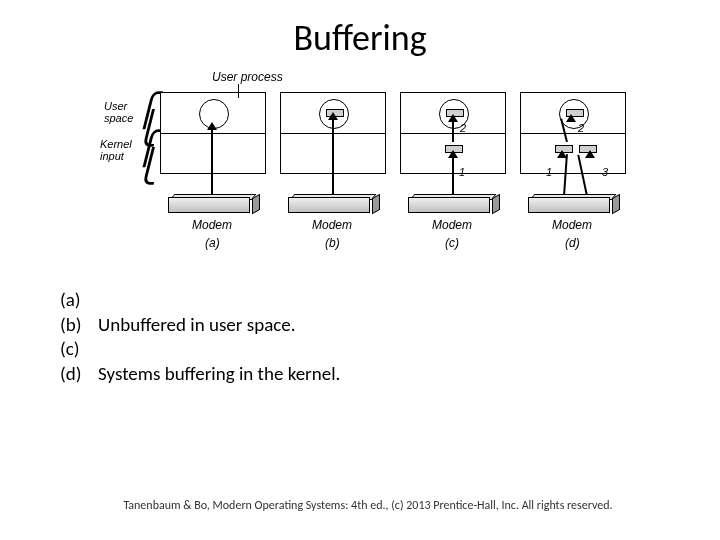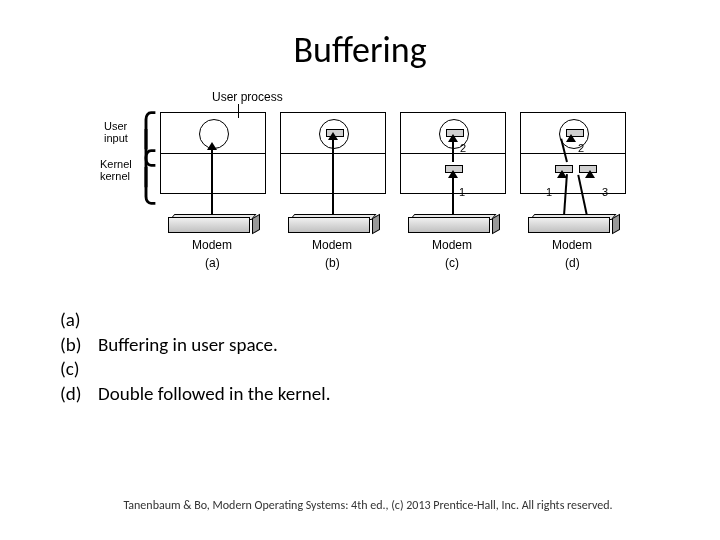--- a/index.html
+++ b/index.html
@@ -6,29 +6,30 @@
     margin: 0;
     width: 720px;
     height: 540px;
     background: #fff;
     font-family: Calibri, Arial, sans-serif;
     position: relative;
   }
   .title {
     text-align: center;
     font-size: 36px;
-    padding-top: 28px;
+    padding-top: 16px;
     padding-bottom: 8px;
     color: #000;
   }
   .diagram {
     position: relative;
-    margin: 8px auto;
+    margin: 0 auto;
     width: 560px;
     height: 200px;
+    font-style: italic;
   }
   .text-label {
     position: absolute;
     font-size: 12px;
     font-family: Arial, sans-serif;
     color: #000;
   }
   .space-label {
     position: absolute;
     font-size: 11px;
@@ -131,26 +132,26 @@
 </head>
 <body>
 
 <div class="title">Buffering</div>
 
 <div class="diagram">
 
   <div class="text-label" style="left:132px; top:2px;">User process</div>
 
   <div class="space-label" style="left:24px; top:32px; white-space:pre;">User
-input</div>
+space</div>
   <div class="brace" style="left:54px; top:26px;">⎧</div>
   <div class="brace" style="left:54px; top:44px;">⎩</div>
 
   <div class="space-label" style="left:20px; top:70px; white-space:pre;">Kernel
-kernel</div>
+input</div>
   <div class="brace" style="left:54px; top:64px;">⎧</div>
   <div class="brace" style="left:54px; top:82px;">⎩</div>
 
   <div class="panel" style="left:80px; top:24px; width:104px; height:80px;">
     <div class="divider" style="top:40px;"></div>
     <div class="circle" style="left:38px; top:6px; width:28px; height:28px;"></div>
   </div>
 
   <div class="arrow-line" style="left:131px; top:58px; width:1.5px; height:70px;"></div>
   <div class="arrow-head" style="left:127px; top:54px; border-left:5px solid transparent; border-right:5px solid transparent; border-bottom:8px solid #000;"></div>
@@ -229,24 +230,24 @@
   <div class="panel-letter" style="left:485px; top:168px;">(d)</div>
 
 </div>
 
 <div class="caption-list">
   <div class="caption-row">
     <span class="caption-key">(a)</span>
   </div>
   <div class="caption-row">
     <span class="caption-key">(b)</span>
-    <span>Buffering in user space.</span>
+    <span>Unbuffered in user space.</span>
   </div>
   <div class="caption-row">
     <span class="caption-key">(c)</span>
   </div>
   <div class="caption-row">
     <span class="caption-key">(d)</span>
-    <span>Double followed in the kernel.</span>
+    <span>Systems buffering in the kernel.</span>
   </div>
 </div>
 
 <div class="footer">Tanenbaum &amp; Bo, Modern Operating Systems: 4th ed., (c) 2013 Prentice-Hall, Inc. All rights reserved.</div>
 
 </body></html>

